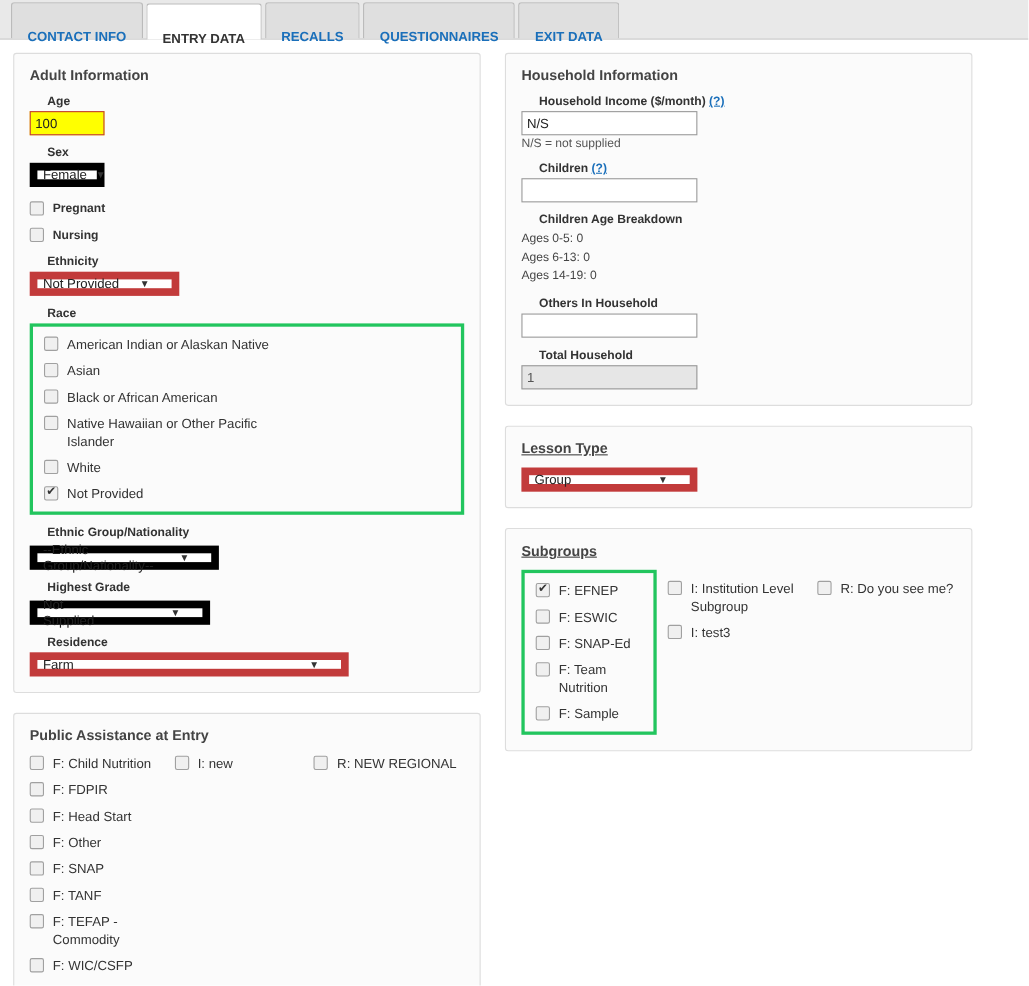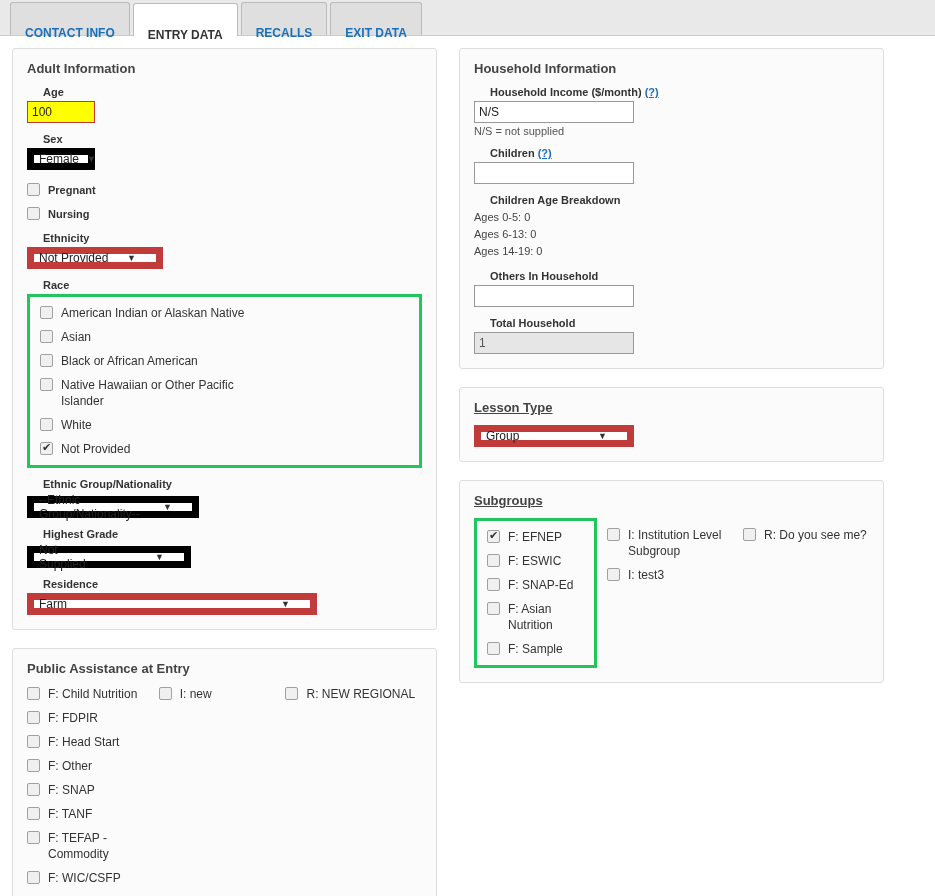--- a/index.html
+++ b/index.html
@@ -178,20 +178,21 @@
 
   .small-note { font-size: 11px; color: #444444; line-height: 17px; }
 </style>
 </head>
 <body>
 
 <div class="tabbar">
   <div class="tab">CONTACT INFO</div>
   <div class="tab active">ENTRY DATA</div>
   <div class="tab">RECALLS</div>
+  <div class="tab">QUESTIONNAIRES</div>
   <div class="tab">EXIT DATA</div>
 </div>
 
 <div class="page">
 
   <div class="col-left">
 
     <div class="panel">
       <div class="panel-title">Adult Information</div>
 
@@ -370,21 +371,21 @@
           <div class="cb-row">
             <div class="cb"></div>
             <div class="cb-label">F: ESWIC</div>
           </div>
           <div class="cb-row">
             <div class="cb"></div>
             <div class="cb-label">F: SNAP-Ed</div>
           </div>
           <div class="cb-row">
             <div class="cb"></div>
-            <div class="cb-label">F: Asian Nutrition</div>
+            <div class="cb-label">F: Team Nutrition</div>
           </div>
           <div class="cb-row" style="margin-bottom:0;">
             <div class="cb"></div>
             <div class="cb-label">F: Sample</div>
           </div>
         </div>
         <div class="sg-col-2" style="padding-top:9px;">
           <div class="cb-row">
             <div class="cb"></div>
             <div class="cb-label" style="width:105px;">I: Institution Level Subgroup</div>

